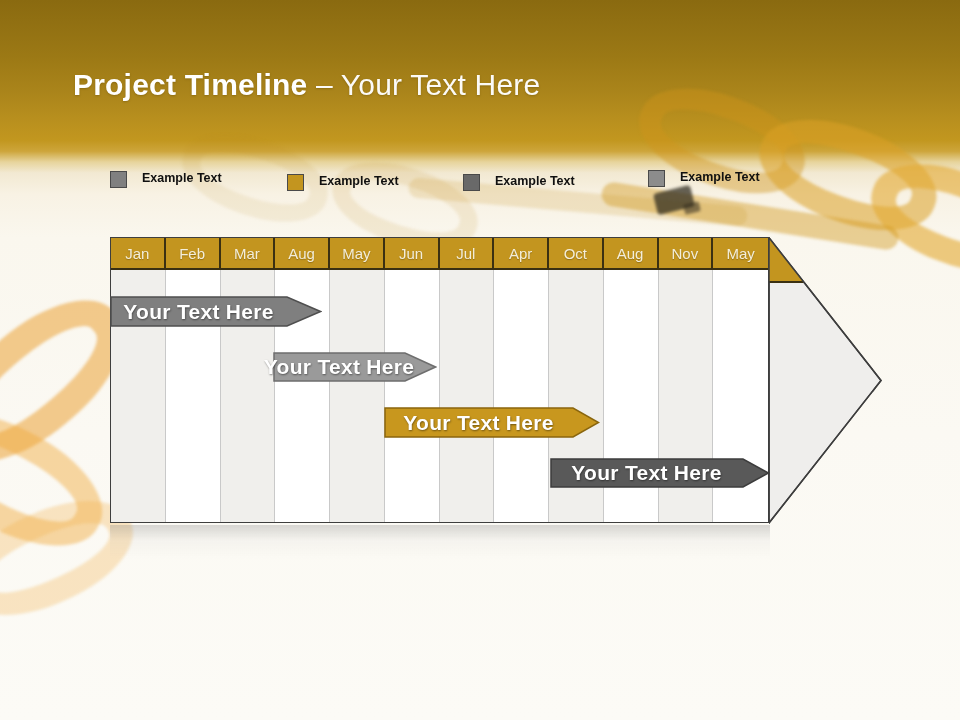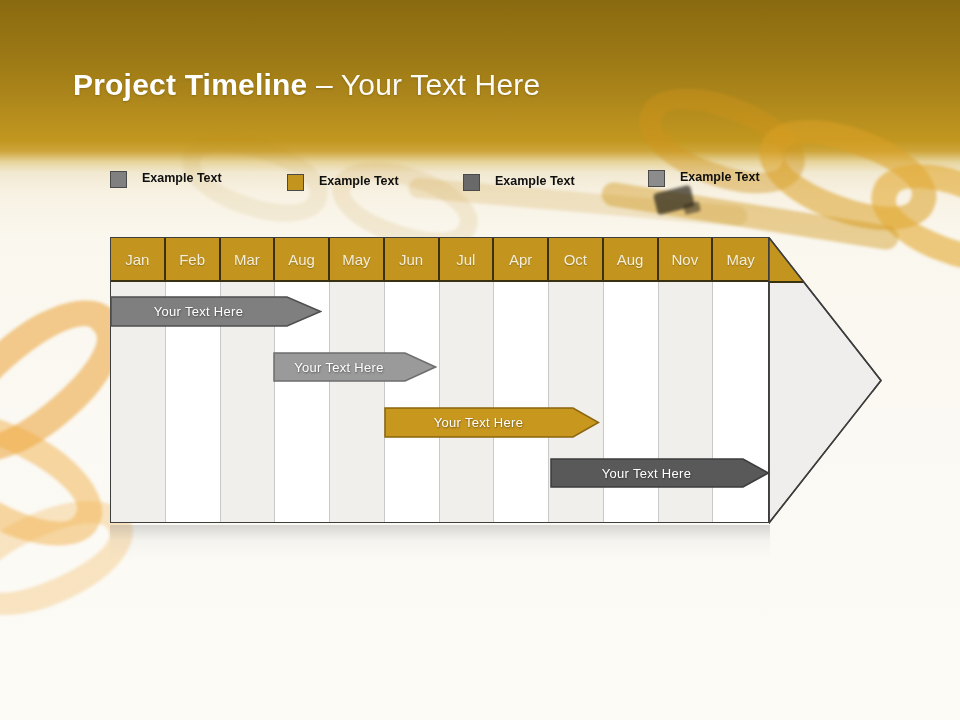--- a/index.html
+++ b/index.html
@@ -51,21 +51,21 @@
   .li2 { left: 287px; top: 174px; }
   .li3 { left: 463px; top: 174px; }
   .li4 { left: 648px; top: 170px; }
 
   
   .timeline-table {
     position: absolute; left: 110px; top: 237px; width: 659px; height: 286px;
     z-index: 4; border: 1.5px solid #3e3e3e; display: flex; flex-direction: column;
   }
   .months-row {
-    height: 44px; flex: 0 0 auto; display: grid; grid-template-columns: repeat(12, 1fr);
+    height: 32px; flex: 0 0 auto; display: grid; grid-template-columns: repeat(12, 1fr);
     border-bottom: 2px solid #3a3012;
   }
   .month-cell {
     display: flex; align-items: center; justify-content: center;
     font-size: 15px; color: #f4eed9; border-right: 2px solid #3a3012;
     text-shadow: 0 1px 1px rgba(80,60,5,0.4);
   }
   .month-cell:last-child { border-right: none; }
   .body-row { flex: 1 1 auto; display: grid; grid-template-columns: repeat(12, 1fr); }
   .body-col { border-right: 1px solid #c9c9c9; background: #ffffff; }
@@ -73,22 +73,22 @@
   .body-col:last-child { border-right: none; }
 
   .arrow-head { position: absolute; left: 769px; top: 237px; z-index: 3; }
 
   
   .bar { position: absolute; z-index: 7; }
   .bar svg { position: absolute; left: 0; top: 0; display: block; }
   .bar .bar-label {
     position: absolute; top: 0; left: 0; height: 100%;
     display: flex; align-items: center; justify-content: center;
-    font-size: 13px; color: #ffffff; white-space: nowrap;
-    text-shadow: 0.5px 1px 2px rgba(0,0,0,0.45); letter-spacing: 0.3px;
+    font-size: 21px; color: #ffffff; white-space: nowrap;
+    text-shadow: 0.5px 1px 2px rgba(0,0,0,0.45); letter-spacing: 0.3px; font-weight: bold;
   }
   .b1 { left: 110px; top: 296px; width: 212px; height: 31px; }
   .b1 .bar-label { width: 177px; }
   .b2 { left: 273px; top: 352px; width: 164px; height: 30px; }
   .b2 .bar-label { width: 132px; }
   .b3 { left: 384px; top: 407px; width: 216px; height: 31px; }
   .b3 .bar-label { width: 189px; }
   .b4 { left: 550px; top: 458px; width: 220px; height: 30px; }
   .b4 .bar-label { width: 193px; }
 

